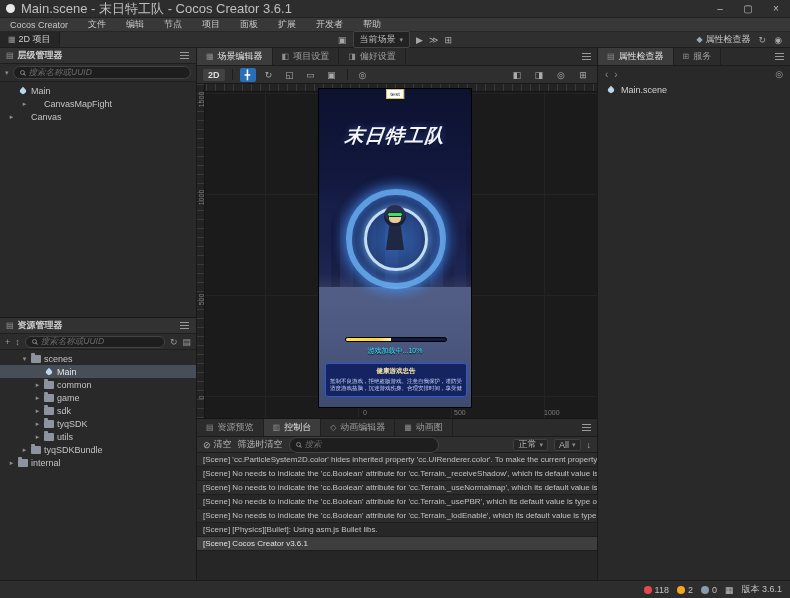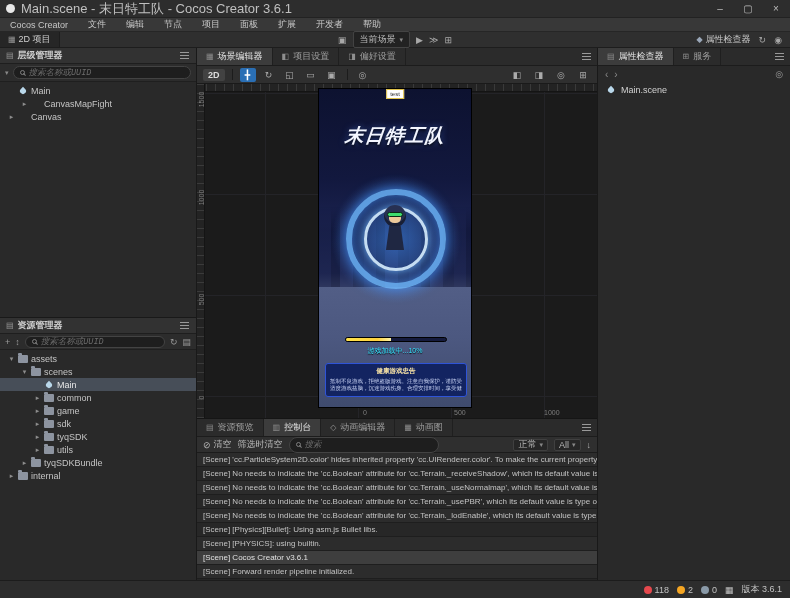--- a/index.html
+++ b/index.html
@@ -45,21 +45,21 @@
   .tab{display:flex;align-items:center;gap:4px;padding:0 9px;color:#9f9f9f;cursor:pointer;border-right:1px solid #1f1f1f;background:#2b2b2b;white-space:nowrap;}
   .tab.active{background:#3c3c3c;color:#e2e2e2;}
   .tabicon{font-size:8px;color:#8f8f8f;}
 
   
   .searchrow{height:18px;display:flex;align-items:center;gap:4px;padding:0 5px;background:#2c2c2c;border-bottom:1px solid #1f1f1f;}
   .filter-ic{color:#8a8a8a;font-size:7px;cursor:pointer;}
   .searchbox{flex:1;display:flex;align-items:center;gap:4px;background:#1e1e1e;border:1px solid #434343;border-radius:8px;height:13px;padding:0 6px;cursor:text;min-width:0;}
   .mag{width:5px;height:5px;border:1px solid #7e7e7e;border-radius:50%;position:relative;flex:0 0 auto;}
   .mag::after{content:"";position:absolute;width:3px;height:1px;background:#7e7e7e;transform:rotate(45deg);right:-2px;bottom:-1px;}
-  .ph{color:#6b6b6b;font-style:italic;font-size:8.5px;white-space:nowrap;overflow:hidden;font-family:Liberation Mono, monospace;}
+  .ph{color:#6b6b6b;font-style:italic;font-size:8.5px;white-space:nowrap;overflow:hidden;}
 
   
   .tree{flex:1;overflow:hidden;padding-top:2px;}
   .trow{height:13px;display:flex;align-items:center;gap:3px;padding-left:calc(8px + var(--d,0)*13px);color:#c4c4c4;cursor:pointer;white-space:nowrap;}
   .trow.sel{background:#474e58;color:#e8e8e8;}
   .arrow{width:7px;font-size:7px;color:#8d8d8d;text-align:center;flex:0 0 auto;}
   .arrow.right::before{content:"▸";}
   .arrow.down::before{content:"▾";}
   .arrow.none{visibility:hidden;}
   .ticn{width:10px;height:8px;position:relative;flex:0 0 auto;}
@@ -260,25 +260,20 @@
           <span class="small-ic">↕</span>
           <div class="searchbox">
             <i class="mag"></i>
             <span class="ph">搜索名称或UUID</span>
           </div>
           <span class="small-ic">↻</span>
           <span class="small-ic">▤</span>
         </div>
         <div class="tree">
 
-            <div class="trow" style="--d: 0;">
-              <span class="arrow down"></span>
-              <span class="ticn folder"></span>
-              <span class="tlabel">assets</span>
-            </div>
 
 
             <div class="trow" style="--d: 1;">
               <span class="arrow down"></span>
               <span class="ticn folder"></span>
               <span class="tlabel">scenes</span>
             </div>
 
             <div class="trow sel" style="--d: 2;">
               <span class="arrow none"></span>
@@ -482,25 +477,23 @@
             <div class="log-row">[Scene] No needs to indicate the 'cc.Boolean' attribute for 'cc.Terrain._receiveShadow', which its default value is type of Boole...</div>
 
             <div class="log-row">[Scene] No needs to indicate the 'cc.Boolean' attribute for 'cc.Terrain._useNormalmap', which its default value is type of Boole...</div>
 
             <div class="log-row">[Scene] No needs to indicate the 'cc.Boolean' attribute for 'cc.Terrain._usePBR', which its default value is type of Boolean.</div>
 
             <div class="log-row">[Scene] No needs to indicate the 'cc.Boolean' attribute for 'cc.Terrain._lodEnable', which its default value is type of Boolean.</div>
 
             <div class="log-row">[Scene] [Physics][Bullet]: Using asm.js Bullet libs.</div>
 
-            <div class="log-row">[Scene] [PHYSICS]: using builtin.</div>
 
             <div class="log-row sel">[Scene] Cocos Creator v3.6.1</div>
 
-            <div class="log-row">[Scene] Forward render pipeline initialized.</div>
           </div>
       </div>
     </div>
 
     <div class="rightcol">
       <div class="tabbar">
         <div class="tabs">
 
             <div class="tab active">
               <span class="tabicon">▤</span>

